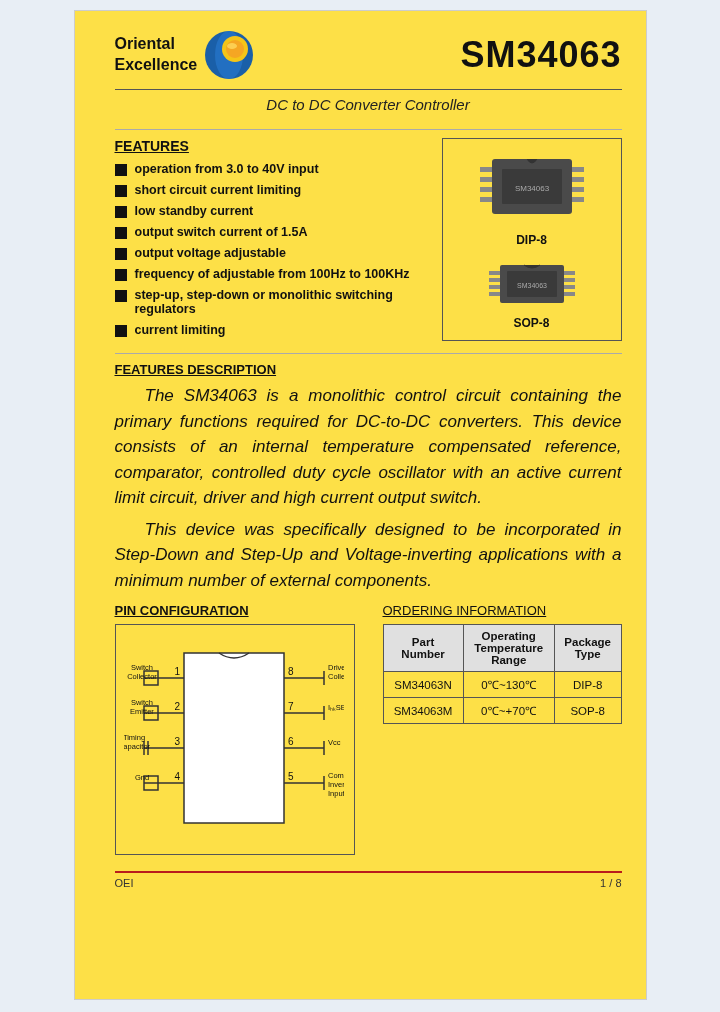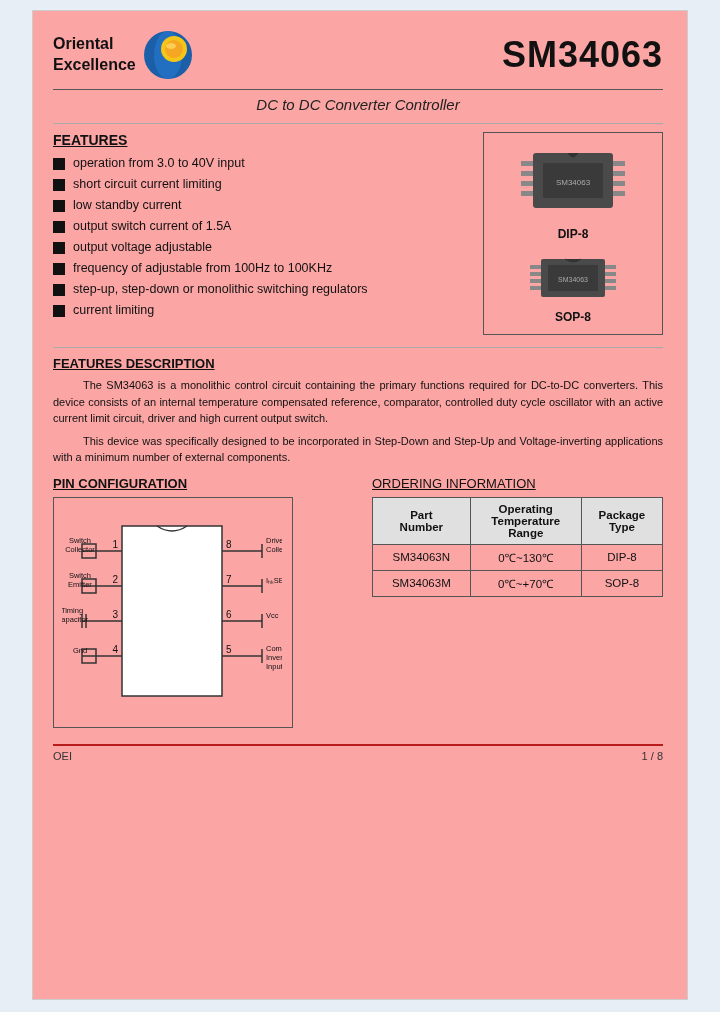--- a/index.html
+++ b/index.html
@@ -5,24 +5,24 @@
     * { margin: 0; padding: 0; box-sizing: border-box; }
     body {
       width: 720px;
       min-height: 1012px;
       background: #e8eef5;
       font-family: Arial, sans-serif;
       font-size: 13px;
       color: #111;
     }
     .page {
-      width: 656px;
+      width: 573px;
       margin: 10px auto;
-      background: #fca5a5;
-      padding: 18px 24px 10px 20px;
+      background: #fde047;
+      padding: 18px 24px 10px 40px;
       border: 1px solid #ccc;
       min-height: 990px;
       position: relative;
     }
 
     
     .header {
       display: flex;
       align-items: center;
       justify-content: space-between;
@@ -51,21 +51,21 @@
     }
     .header-divider {
       border: none;
       border-top: 1.5px solid #555;
       margin: 4px 0 6px 0;
     }
     .subtitle {
       text-align: center;
       font-size: 15px;
       color: #222;
-      margin-bottom: 10px;
+      margin-bottom: 16px;
       font-style: italic;
     }
     .section-divider {
       border: none;
       border-top: 1px solid #aaa;
       margin: 6px 0 8px 0;
     }
 
     
     .features-section {
@@ -83,21 +83,21 @@
     }
     .features-list ul {
       list-style: none;
       padding: 0;
     }
     .features-list ul li {
       display: flex;
       align-items: flex-start;
       margin-bottom: 3px;
       font-size: 12.5px;
-      font-weight: normal;
+      font-weight: bold;
       margin-top: 7px;
     }
     .features-list ul li .bullet {
       display: inline-block;
       width: 12px;
       height: 12px;
       background: #111;
       margin-right: 8px;
       margin-top: 2px;
       flex-shrink: 0;
@@ -123,25 +123,26 @@
     }
 
     
     .prod-desc-title {
       font-size: 13px;
       font-weight: bold;
       text-decoration: underline;
       margin-bottom: 6px;
     }
     .prod-desc-text {
-      font-size: 11px;
+      font-size: 17px;
       line-height: 1.5;
       text-align: justify;
       margin-bottom: 6px;
       text-indent: 30px;
+      font-style: italic;
     }
 
     
     .lower-section {
       display: flex;
       gap: 28px;
       margin-top: 10px;
       align-items: flex-start;
     }
     .pin-config {

